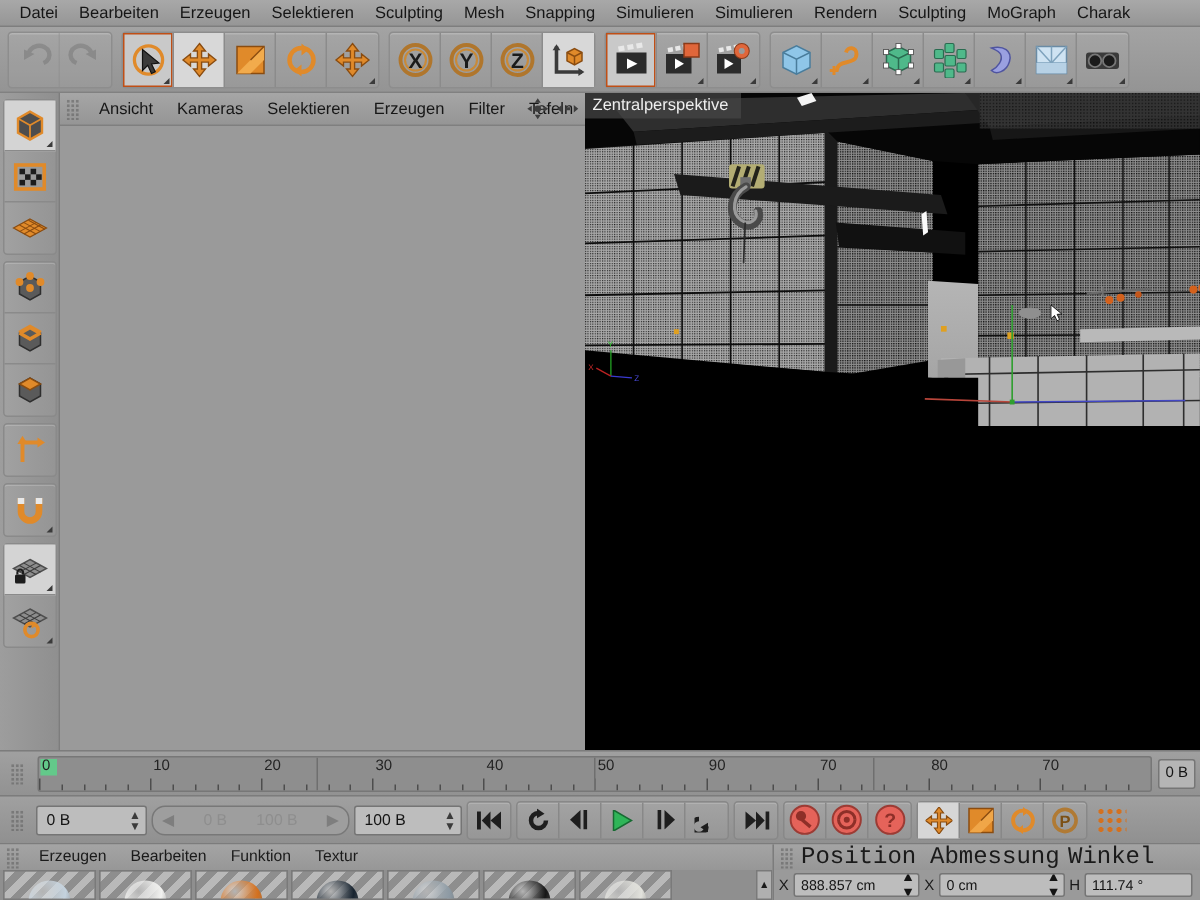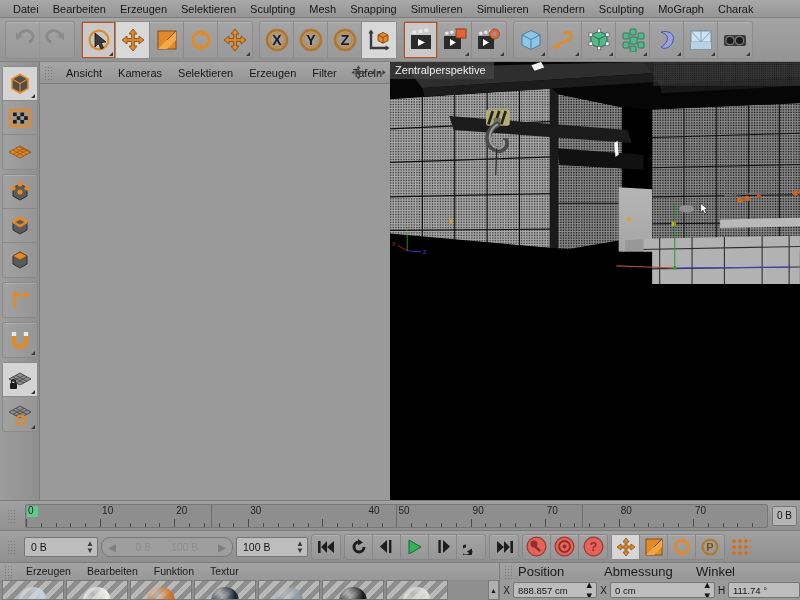--- a/index.html
+++ b/index.html
@@ -153,21 +153,21 @@
     width: 62px; height: 20px; position: relative; overflow: hidden;
     background: repeating-linear-gradient(-45deg,#b9b9b9 0 5px,#8e8e8e 5px 10px);
     border: 1px solid #7a7a7a;
   }
   .mat .ball {
     position: absolute; left: 50%; top: 6px; transform: translateX(-50%);
     width: 28px; height: 28px; border-radius: 50%;
   }
   .coordpanel { flex: 0 0 285px; display: flex; flex-direction: column; background: #9a9a9a; border-left: 1px solid #7c7c7c; }
   .coordhead { height: 17px; display: flex; align-items: center; background: linear-gradient(#a4a4a4,#979797); }
-  .coordhead .ch { font-size: 13px; line-height: 17px; }
+  .coordhead .ch { font-size: 16px; line-height: 17px; font-family: Liberation Mono, monospace; }
   .coordrow { flex: 1 1 auto; display: flex; align-items: center; gap: 2px; padding-left: 2px; background: #9a9a9a; }
   .axlabel { font-size: 10px; width: 9px; text-align: center; }
   .cfield {
     background: #bdbdbd; border: 1px solid #757575; border-radius: 2px;
     height: 16px; font-size: 9.5px; padding: 0 2px 0 4px; color: #141414;
     display: flex; align-items: center; justify-content: space-between; overflow: hidden;
   }
   svg { display: block; }
 </style>
 </head>
@@ -737,21 +737,21 @@
     <div class="ruler" id="ruler">
       <div class="greenmark"></div>
     <div class="lbl" style="left: calc(0% + 2px);">0</div>
         <div class="tick" style="left: 0%; height: 8px;"></div>
         <div class="lbl" style="left: calc(10% + 2px);">10</div>
         <div class="tick" style="left: 10%; height: 8px;"></div>
         <div class="lbl" style="left: calc(20% + 2px);">20</div>
         <div class="tick" style="left: 20%; height: 8px;"></div>
         <div class="lbl" style="left: calc(30% + 2px);">30</div>
         <div class="tick" style="left: 30%; height: 8px;"></div>
-        <div class="lbl" style="left: calc(40% + 2px); margin-left: 44px;">40</div>
+        <div class="lbl" style="left: calc(40% + 2px);">40</div>
         <div class="tick" style="left: 40%; height: 8px;"></div>
         <div class="lbl" style="left: calc(50% + 2px);">50</div>
         <div class="tick" style="left: 50%; height: 8px;"></div>
         <div class="lbl" style="left: calc(60% + 2px);">90</div>
         <div class="tick" style="left: 60%; height: 8px;"></div>
         <div class="lbl" style="left: calc(70% + 2px);">70</div>
         <div class="tick" style="left: 70%; height: 8px;"></div>
         <div class="lbl" style="left: calc(80% + 2px);">80</div>
         <div class="tick" style="left: 80%; height: 8px;"></div>
         <div class="lbl" style="left: calc(90% + 2px);">70</div>
@@ -992,21 +992,21 @@
         <div class="ch" style="width:92px">Abmessung</div>
         <div class="ch">Winkel</div>
       </div>
       <div class="coordrow">
         <div class="axlabel">X</div>
         <div class="cfield" style="width:84px">
           <span>888.857 cm</span>
           <span class="spin">▲<br>▼</span>
         </div>
         <div class="axlabel">X</div>
-        <div class="cfield" style="width:105px">
+        <div class="cfield" style="width:84px">
           <span>0 cm</span>
           <span class="spin">▲<br>▼</span>
         </div>
         <div class="axlabel">H</div>
         <div class="cfield" style="width:72px">
           <span>111.74 °</span>
         </div>
       </div>
     </div>
   </div>

